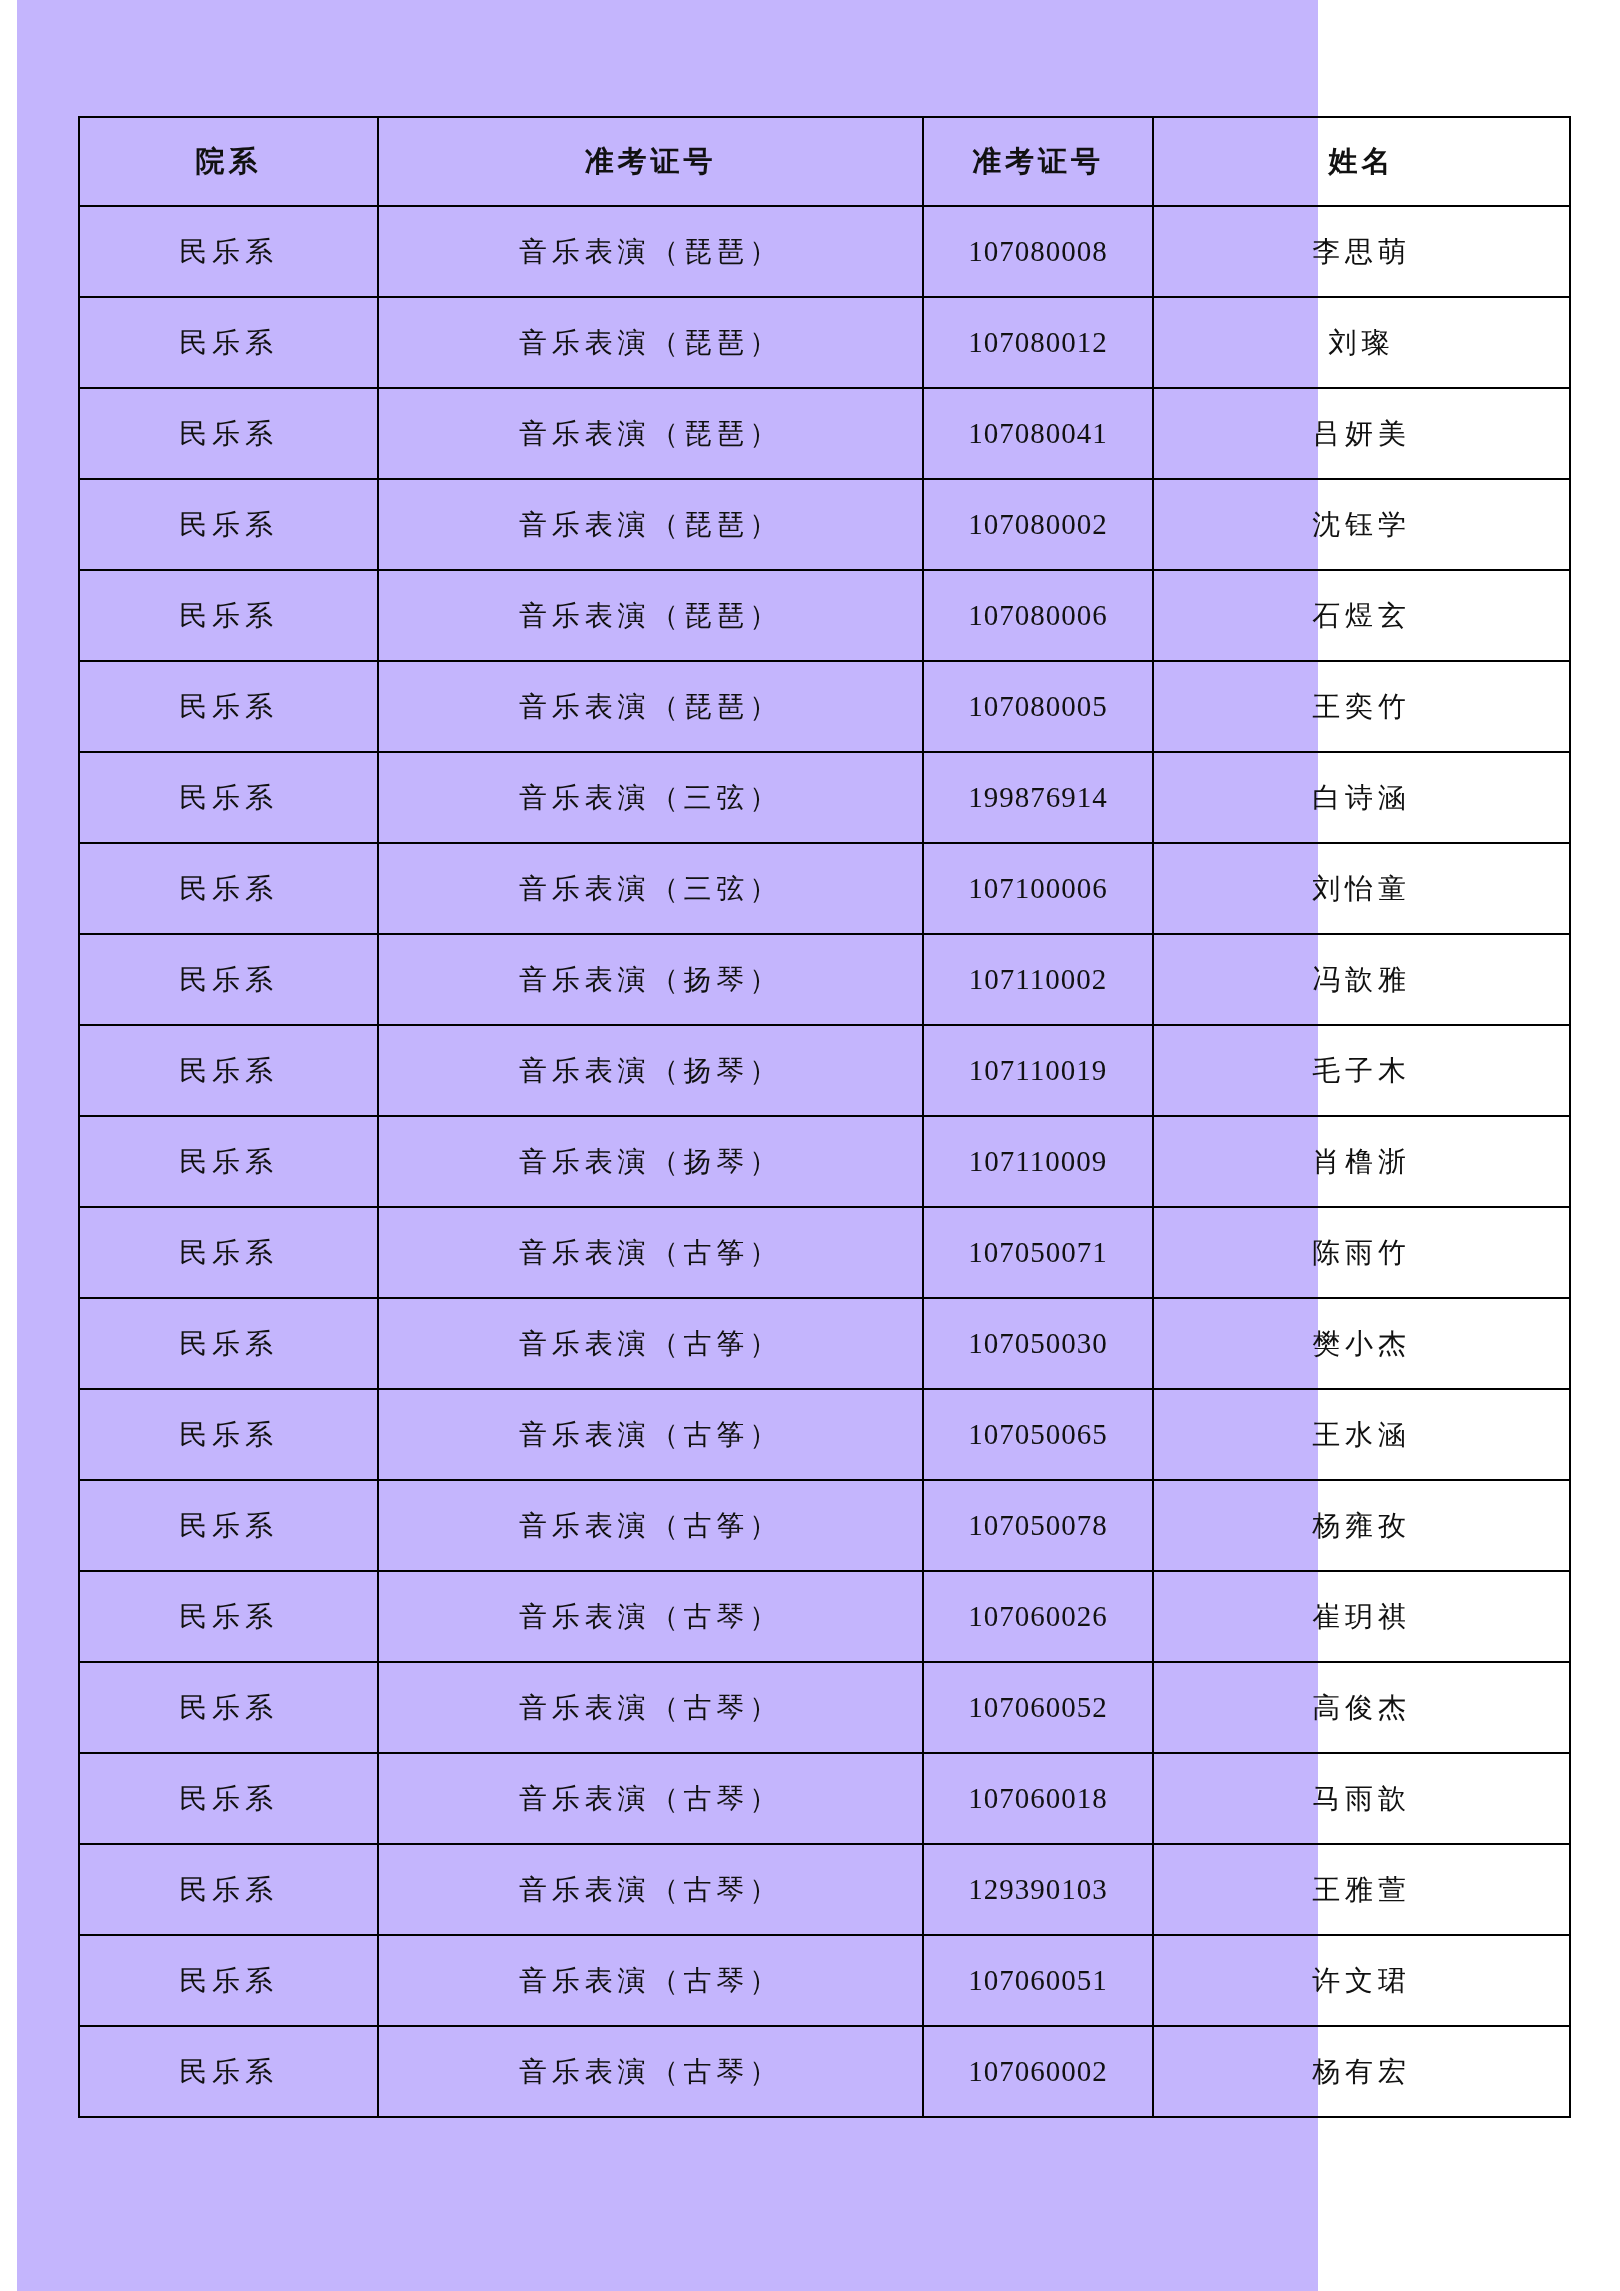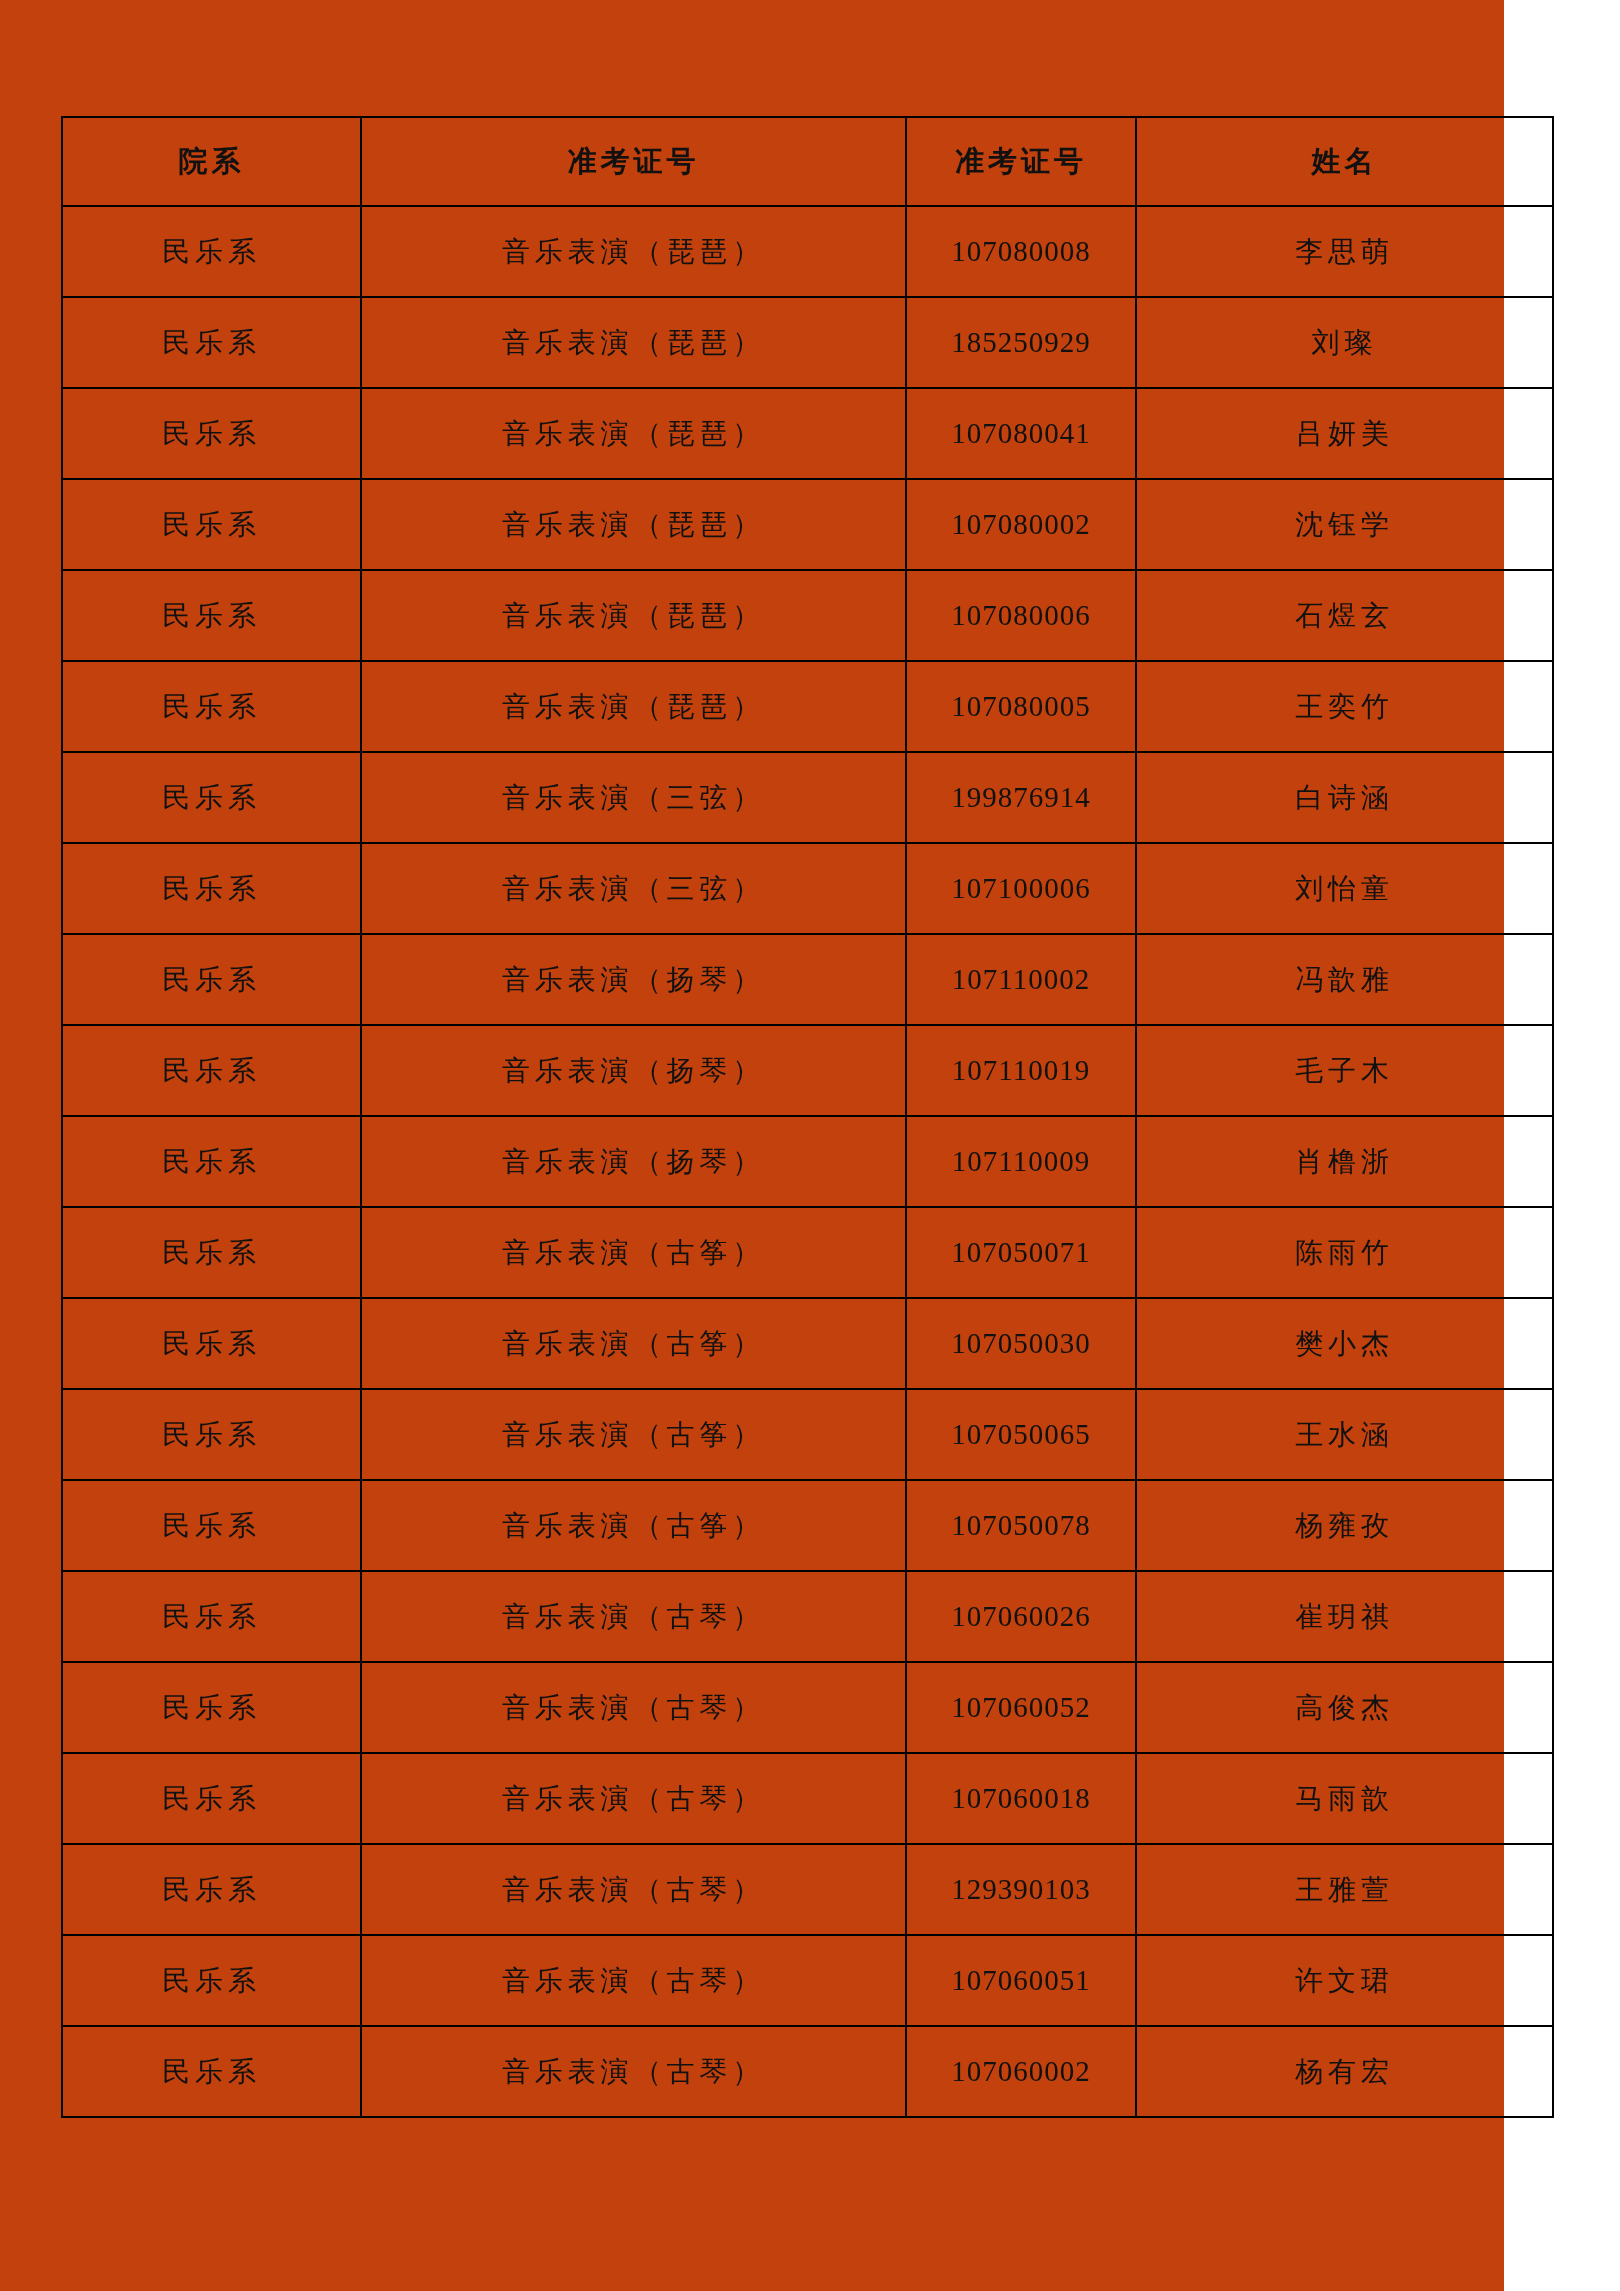--- a/index.html
+++ b/index.html
@@ -1,17 +1,17 @@
 <!DOCTYPE html>
 <html><head>
 <meta charset="utf-8">
 <style>
   html, body { margin: 0; padding: 0; background: #ffffff; }
   body { width: 1620px; height: 2292px; position: relative; overflow: hidden; }
-  .page { position: absolute; left: 0; top: 0; width: 1504px; height: 2292px; background: #c2410c; }
+  .page { position: absolute; left: 17px; top: 0; width: 1301px; height: 2292px; background: #c4b5fd; }
   table.roster {
     position: absolute; left: 61px; top: 116px;
     width: 1491px;
     border-collapse: collapse;
     table-layout: fixed;
     font-family: "DejaVu Serif", "Liberation Serif", serif;
     color: #111;
   }
   table.roster th, table.roster td {
     border: 2.9px solid #000;
@@ -65,21 +65,21 @@
     <tbody id="roster-body">
         <tr>
           <td>民乐系</td>
           <td>音乐表演（琵琶）</td>
           <td class="id">107080008</td>
           <td>李思萌</td>
         </tr>
         <tr>
           <td>民乐系</td>
           <td>音乐表演（琵琶）</td>
-          <td class="id">185250929</td>
+          <td class="id">107080012</td>
           <td>刘璨</td>
         </tr>
         <tr>
           <td>民乐系</td>
           <td>音乐表演（琵琶）</td>
           <td class="id">107080041</td>
           <td>吕妍美</td>
         </tr>
         <tr>
           <td>民乐系</td>

